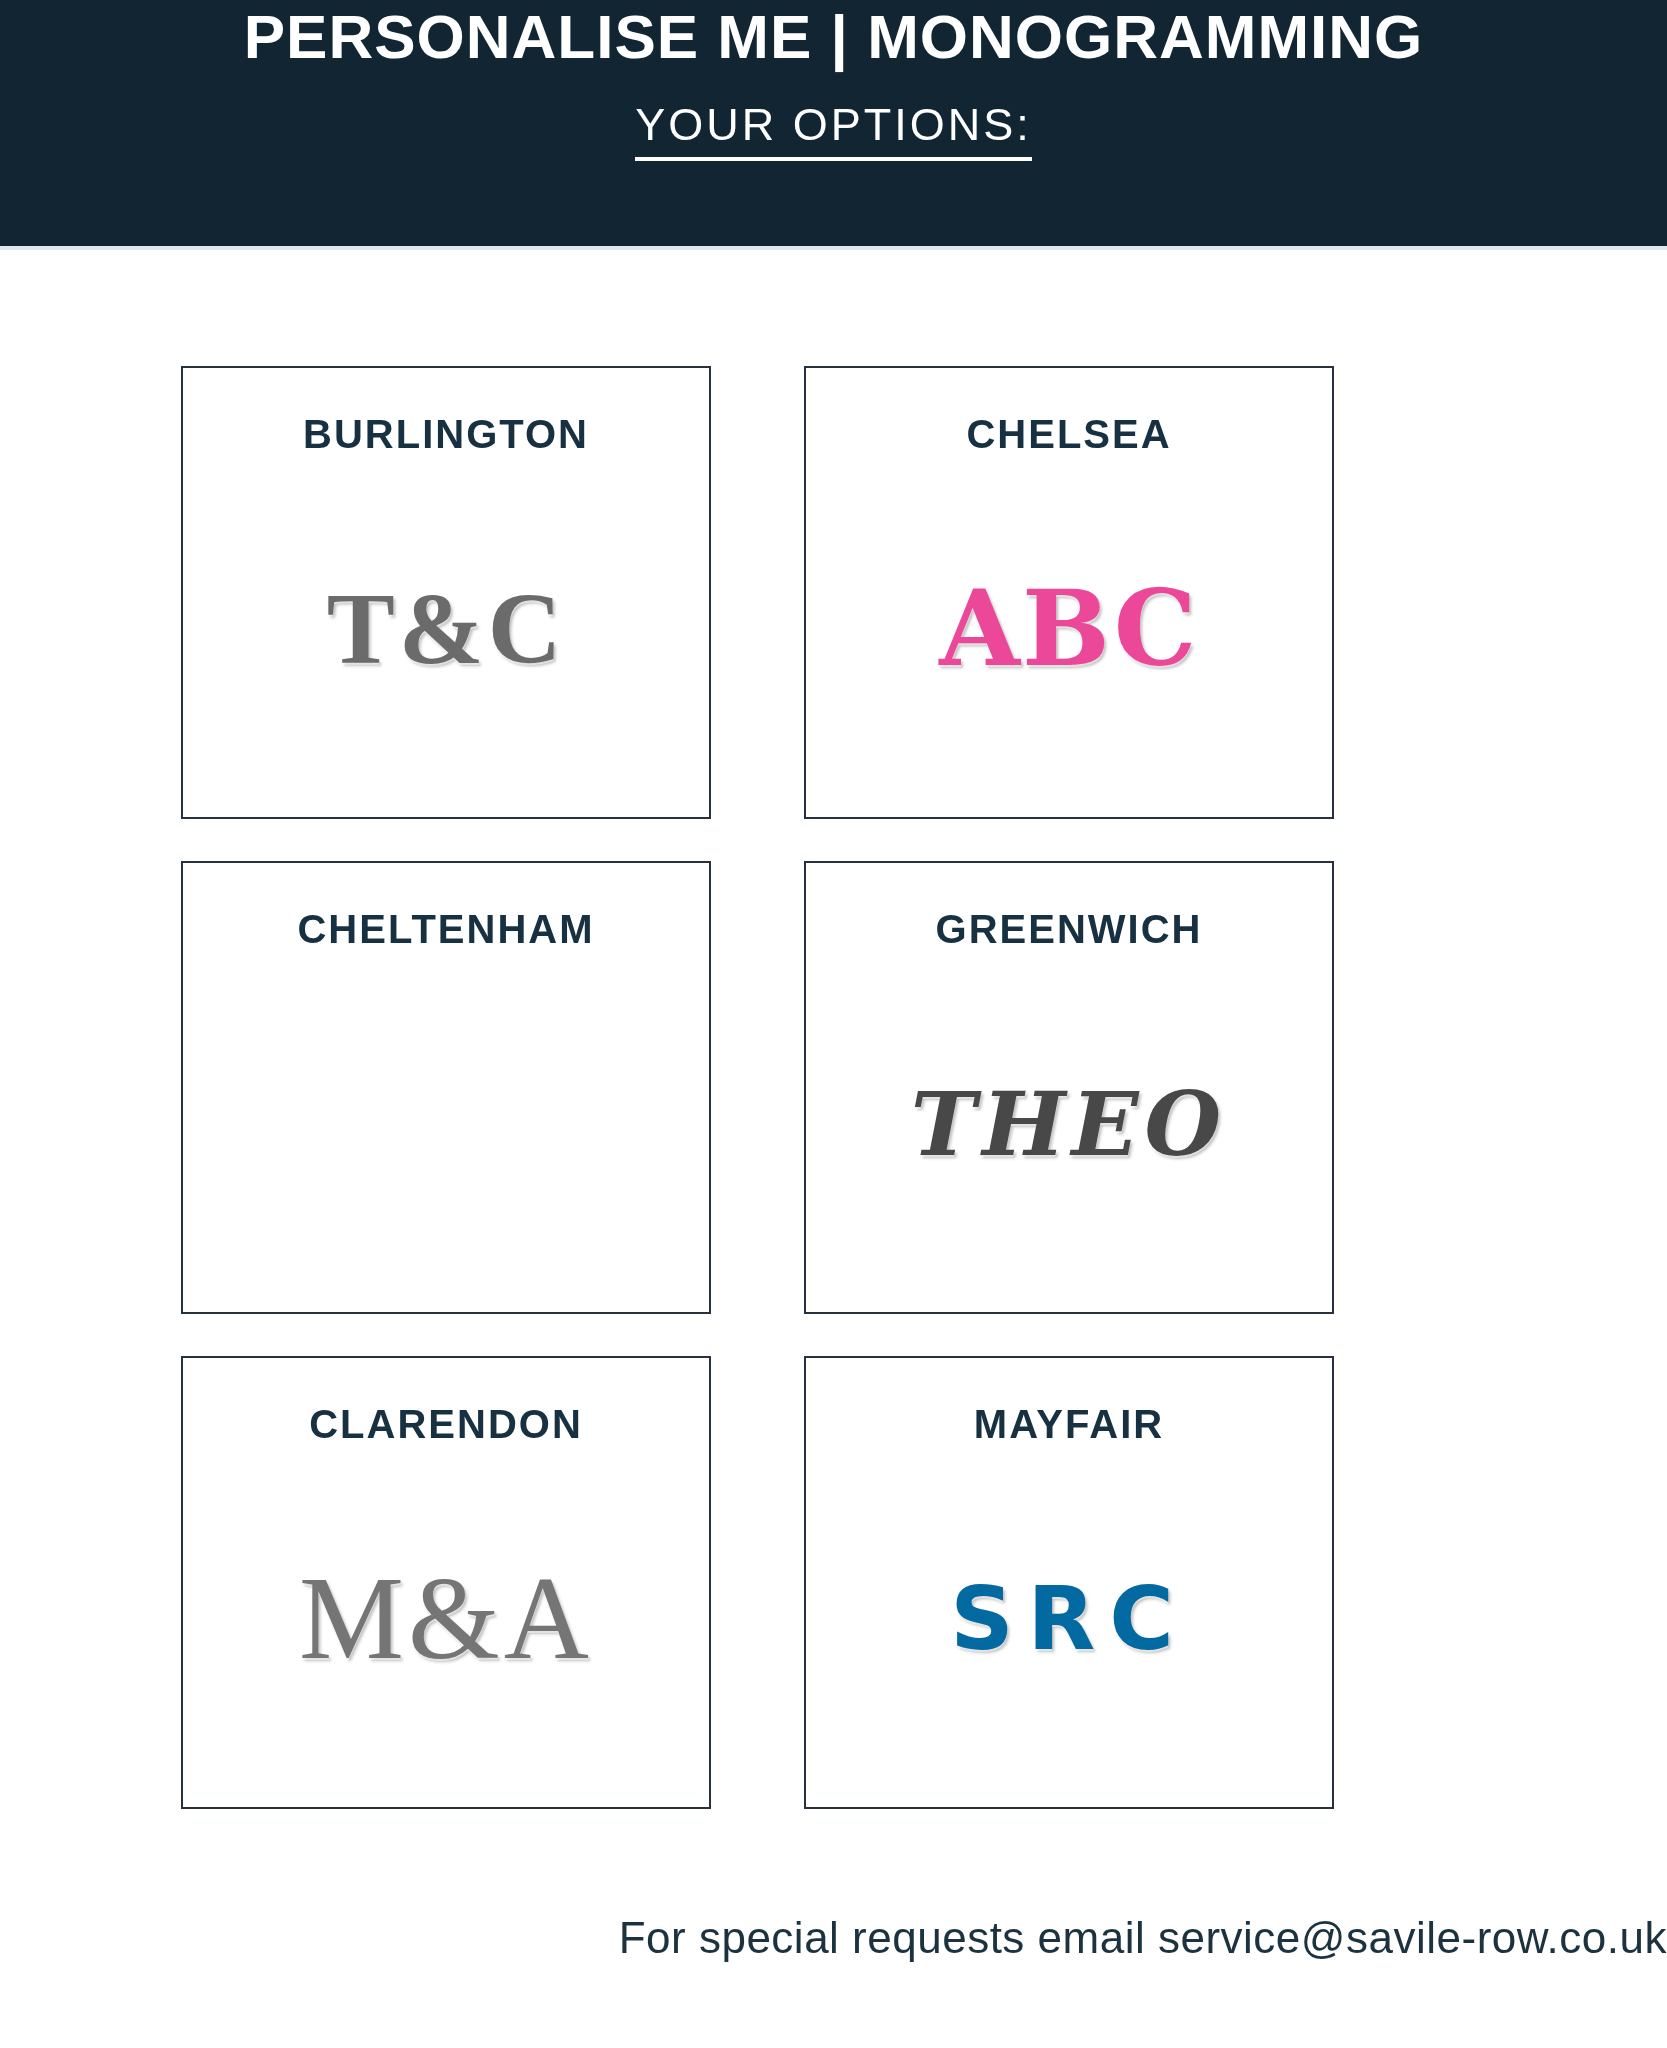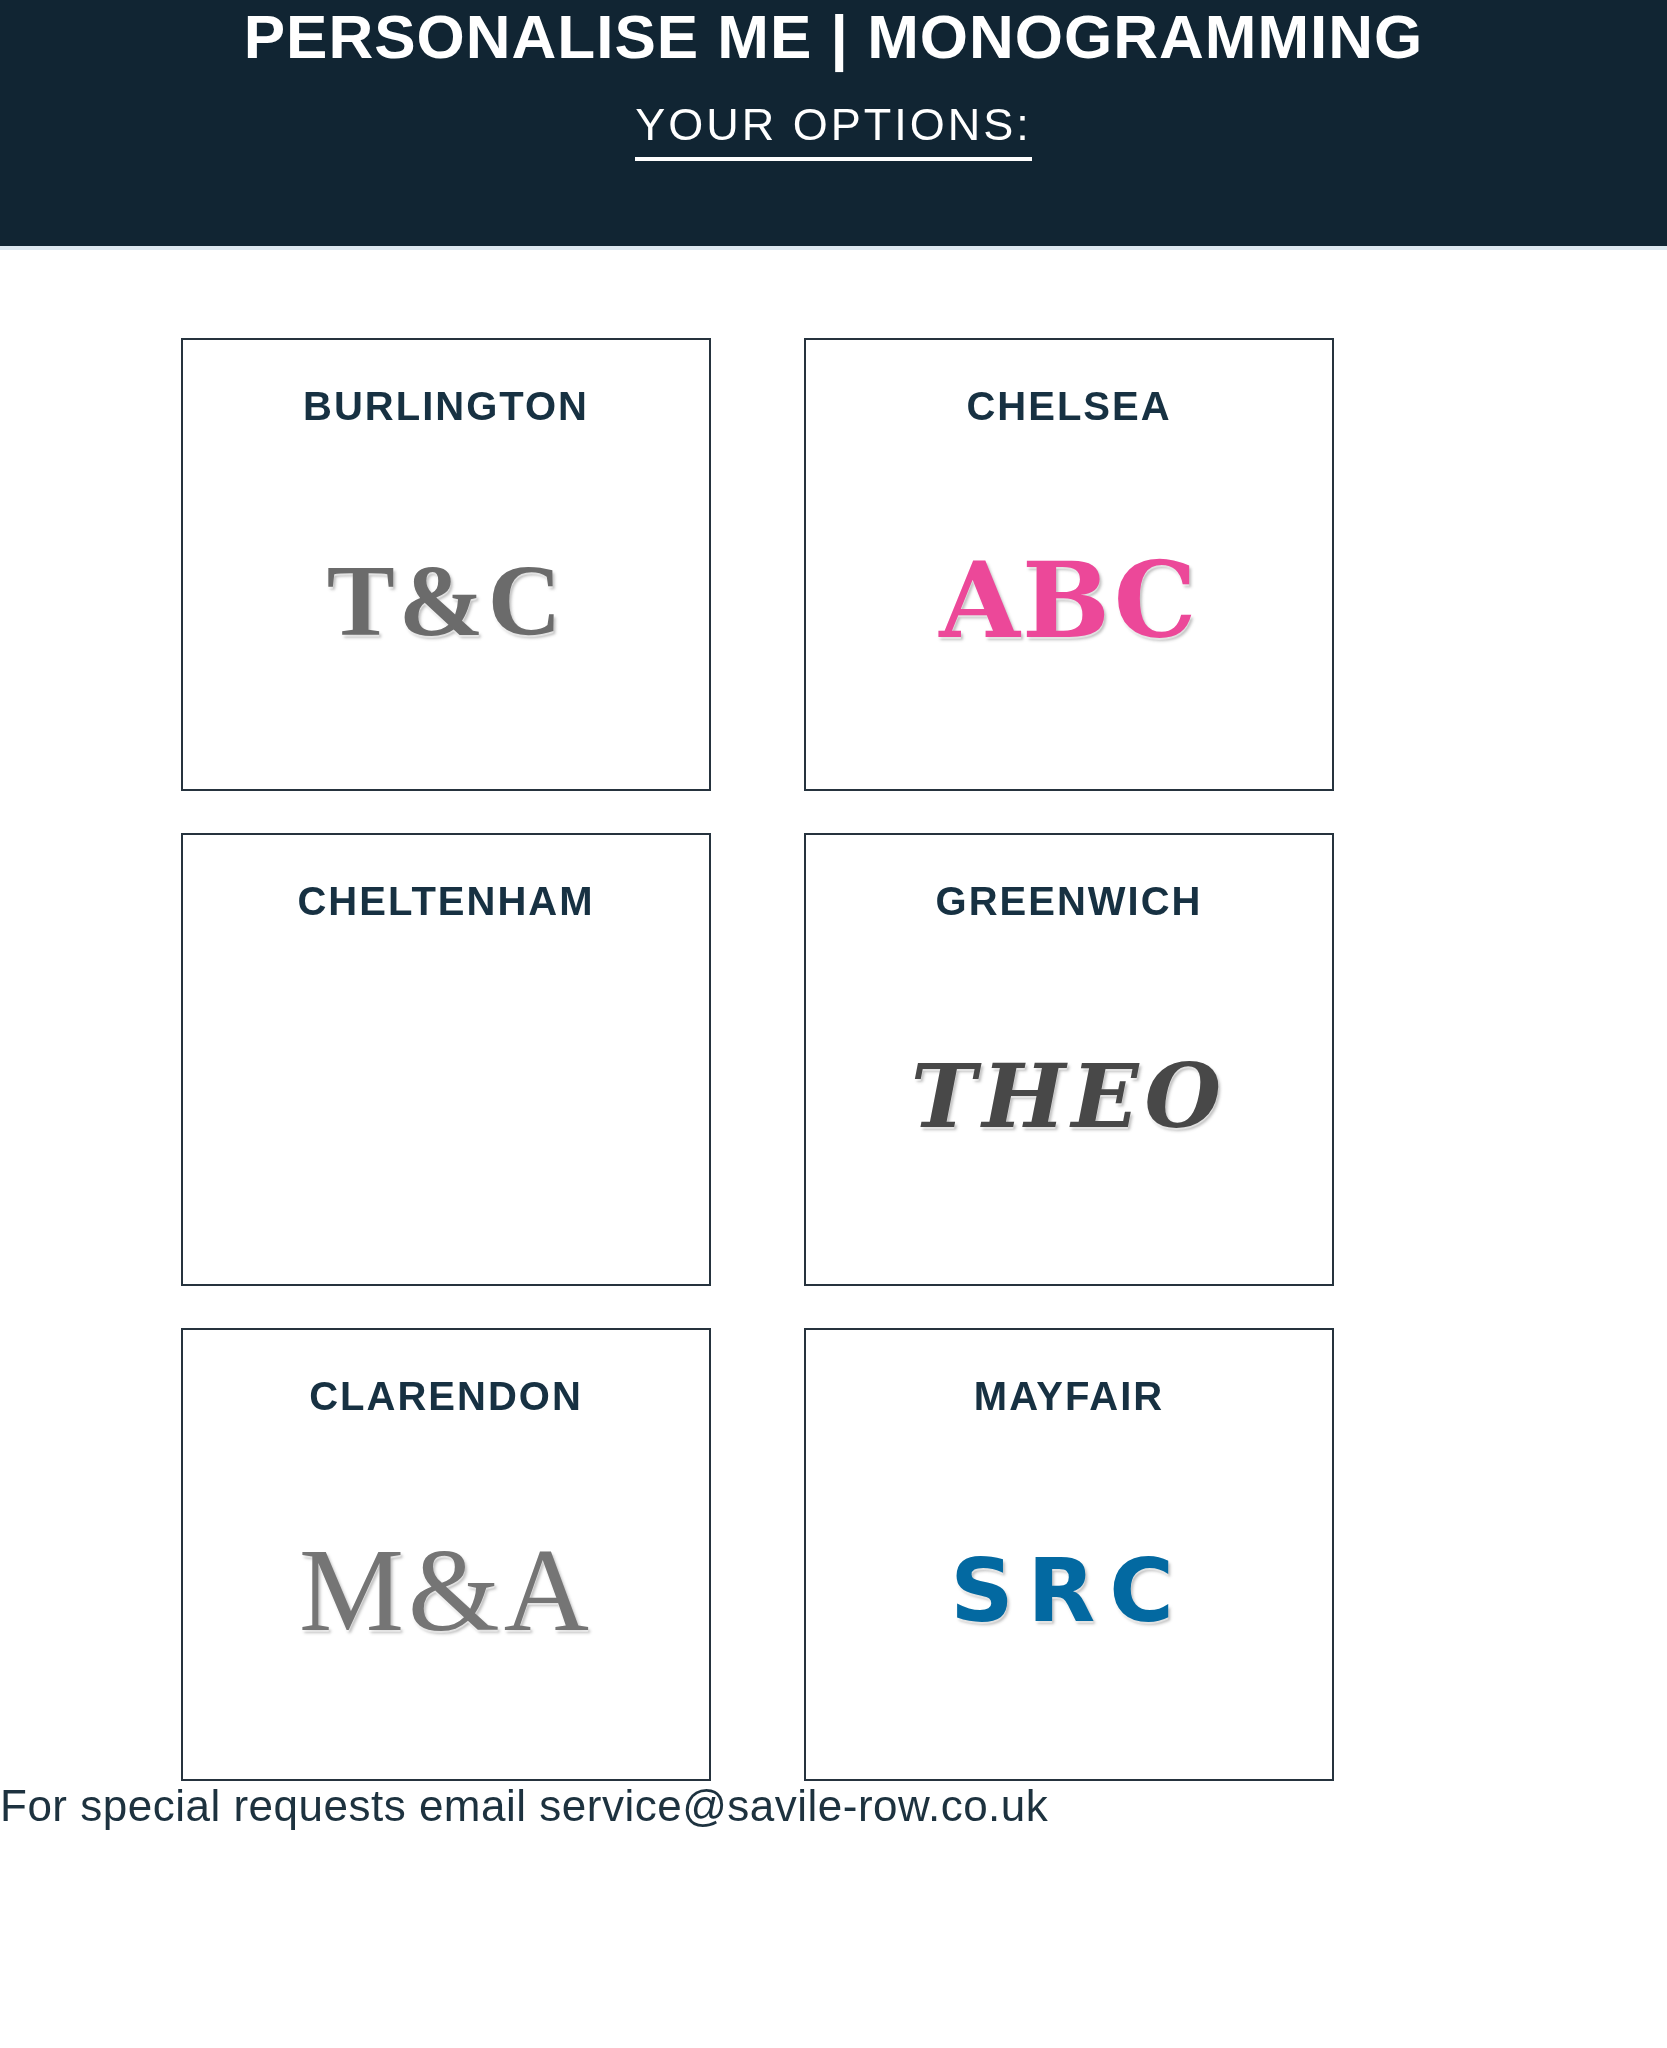--- a/index.html
+++ b/index.html
@@ -45,21 +45,21 @@
     font-weight: 400;
     letter-spacing: 3px;
     line-height: 1;
     padding-bottom: 10px;
     border-bottom: 4px solid var(--header-text);
   }
 
   
   .grid {
     width: 1305px;
-    margin: 88px auto 0 auto;
+    margin: 116px auto 0 auto;
     display: grid;
     grid-template-columns: 530px 530px;
     column-gap: 93px;
     row-gap: 42px;
   }
   .card {
     height: 453px;
     background: #ffffff;
     border: 2px solid var(--card-border);
     display: flex;
@@ -127,21 +127,22 @@
   .s-mayfair {
     font-family: "DejaVu Sans", sans-serif;
     font-weight: 700;
     font-size: 88px;
     color: #0369a1;
     letter-spacing: 14px;
   }
 
   
   .footer {
-    text-align: left;
+    margin-top: 104px;
+    text-align: right;
   }
   .footer-note {
     color: var(--footer-text);
     font-size: 44px;
     font-weight: 400;
     letter-spacing: 0.5px;
   }
 </style>
 </head>
 <body>

